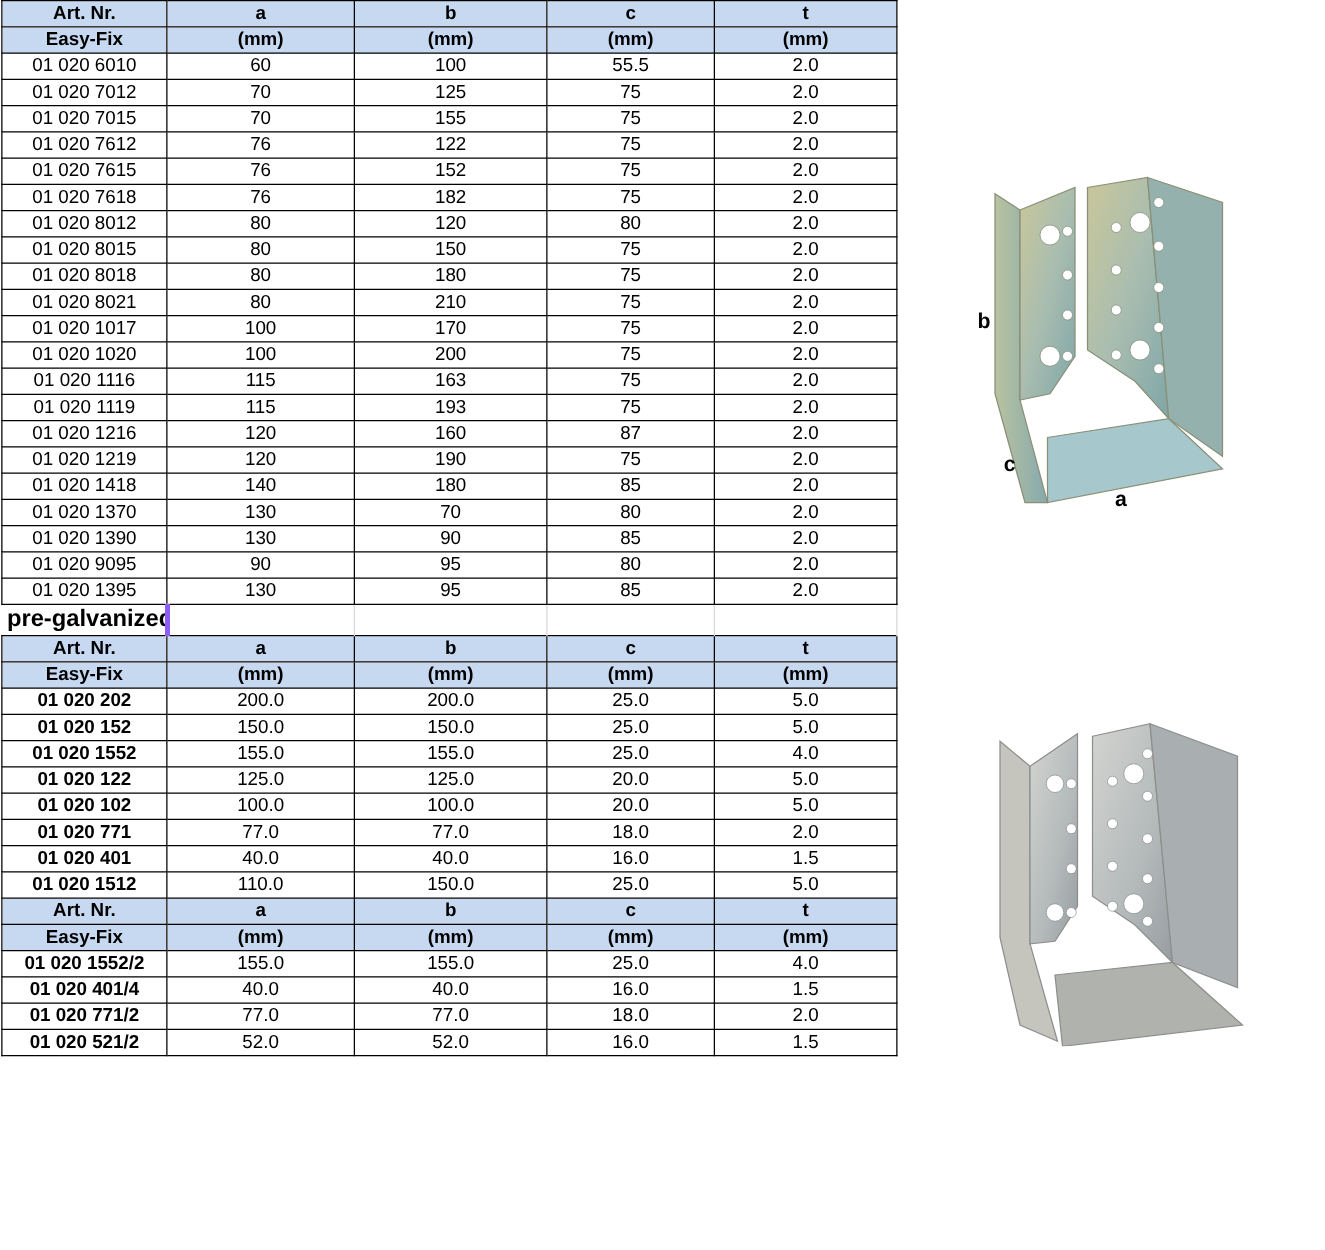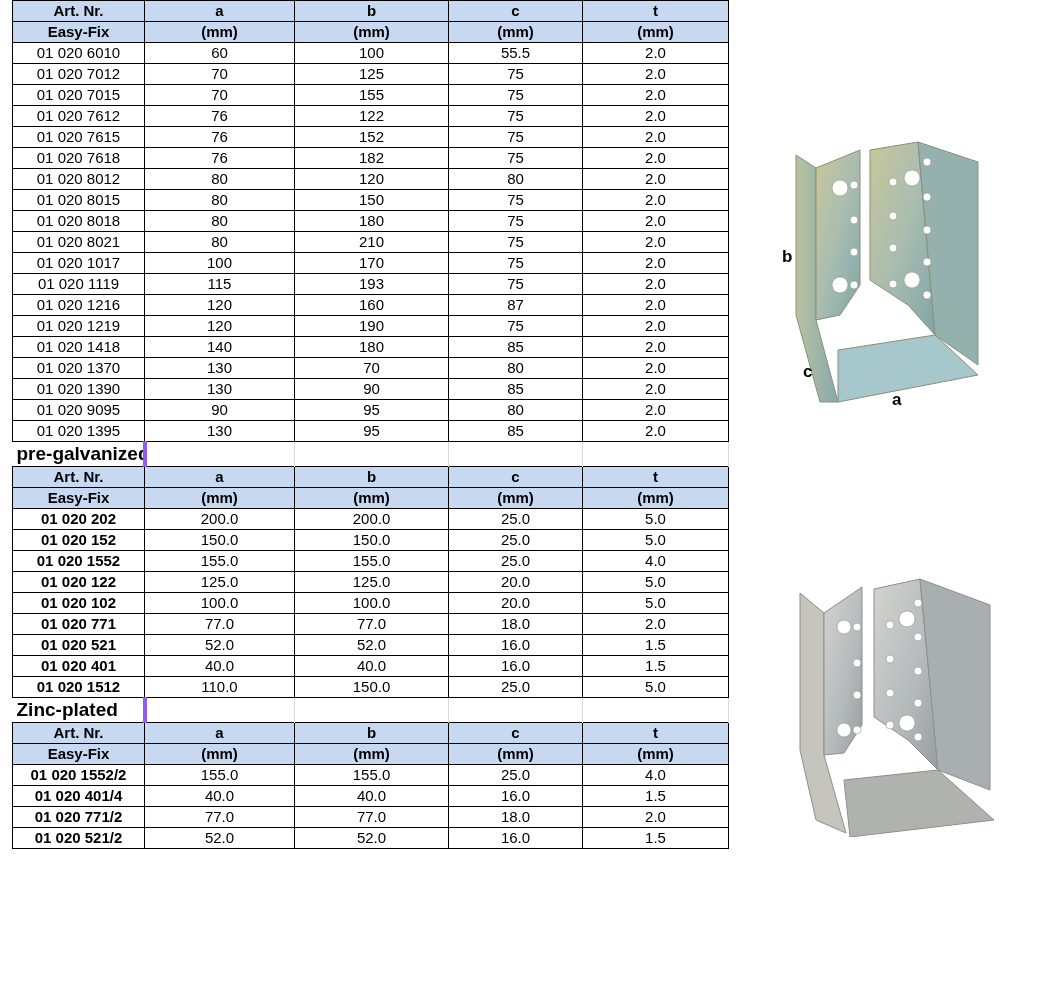--- a/index.html
+++ b/index.html
@@ -1,18 +1,18 @@
 <!DOCTYPE html>
 <html><head>
 <meta charset="utf-8">
 <style>
   html, body { margin: 0; padding: 0; background: #ffffff; }
   body { width: 1060px; height: 1000px; position: relative; overflow: hidden;
          font-family: "Liberation Sans", sans-serif; color: #000; }
-  .sheet { position: absolute; left: 12px; top: 0; width: 716px; }
+  .sheet { position: absolute; left: 1px; top: 0; width: 716px; }
   table { border-collapse: collapse; table-layout: fixed; width: 716px; }
   col.c0 { width: 132px; } col.c1 { width: 150px; } col.c2 { width: 154px; }
   col.c3 { width: 134px; } col.c4 { width: 146px; }
   td { height: 20px; padding: 0; text-align: center; font-size: 15px; line-height: 20px;
        border: 1px solid #000; white-space: nowrap; overflow: hidden; }
   tr.hdr td { background: #c6d9f1; font-weight: bold; }
   tr.hdr.top td { border-bottom: 1px solid #000; }
   td.bold { font-weight: bold; }
   tr.section td { border: none; border-right: 1px solid #d9d9d9; height: 24px; background: #fff; }
   tr.section td.label { text-align: left; font-weight: bold; font-size: 19px; padding-left: 4px; border-right: 4px solid #8b5cf6; }
@@ -117,20 +117,34 @@
           <td>2.0</td>
         </tr>
         <tr>
           <td>01 020 1017</td>
           <td>100</td>
           <td>170</td>
           <td>75</td>
           <td>2.0</td>
         </tr>
         <tr>
+          <td>01 020 1020</td>
+          <td>100</td>
+          <td>200</td>
+          <td>75</td>
+          <td>2.0</td>
+        </tr>
+        <tr>
+          <td>01 020 1116</td>
+          <td>115</td>
+          <td>163</td>
+          <td>75</td>
+          <td>2.0</td>
+        </tr>
+        <tr>
           <td>01 020 1119</td>
           <td>115</td>
           <td>193</td>
           <td>75</td>
           <td>2.0</td>
         </tr>
         <tr>
           <td>01 020 1216</td>
           <td>120</td>
           <td>160</td>
@@ -236,46 +250,32 @@
           <td>5.0</td>
         </tr>
         <tr>
           <td class="bold">01 020 771</td>
           <td>77.0</td>
           <td>77.0</td>
           <td>18.0</td>
           <td>2.0</td>
         </tr>
         <tr>
-          <td class="bold">01 020 521</td>
-          <td>52.0</td>
-          <td>52.0</td>
-          <td>16.0</td>
-          <td>1.5</td>
-        </tr>
-        <tr>
           <td class="bold">01 020 401</td>
           <td>40.0</td>
           <td>40.0</td>
           <td>16.0</td>
           <td>1.5</td>
         </tr>
         <tr>
           <td class="bold">01 020 1512</td>
           <td>110.0</td>
           <td>150.0</td>
           <td>25.0</td>
           <td>5.0</td>
-        </tr>
-        <tr class="section">
-          <td class="label">Zinc-plated</td>
-          <td></td>
-          <td></td>
-          <td></td>
-          <td></td>
         </tr>
         <tr class="hdr top">
           <td>Art. Nr.</td>
           <td>a</td>
           <td>b</td>
           <td>c</td>
           <td>t</td>
         </tr>
         <tr class="hdr">
           <td>Easy-Fix</td>

